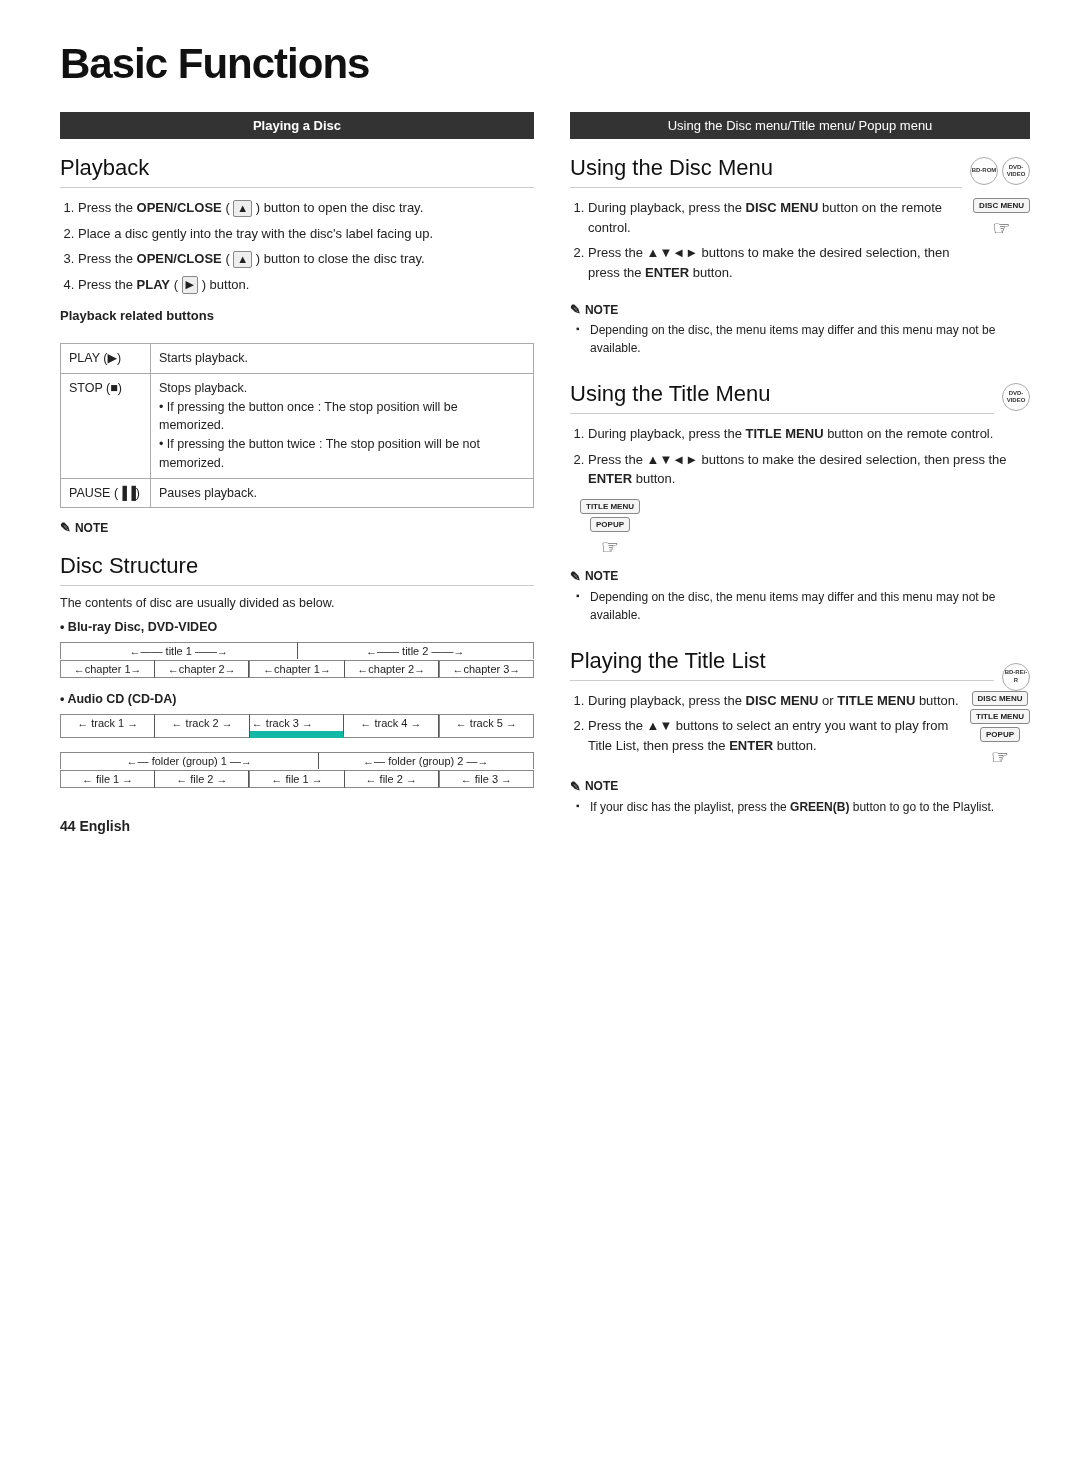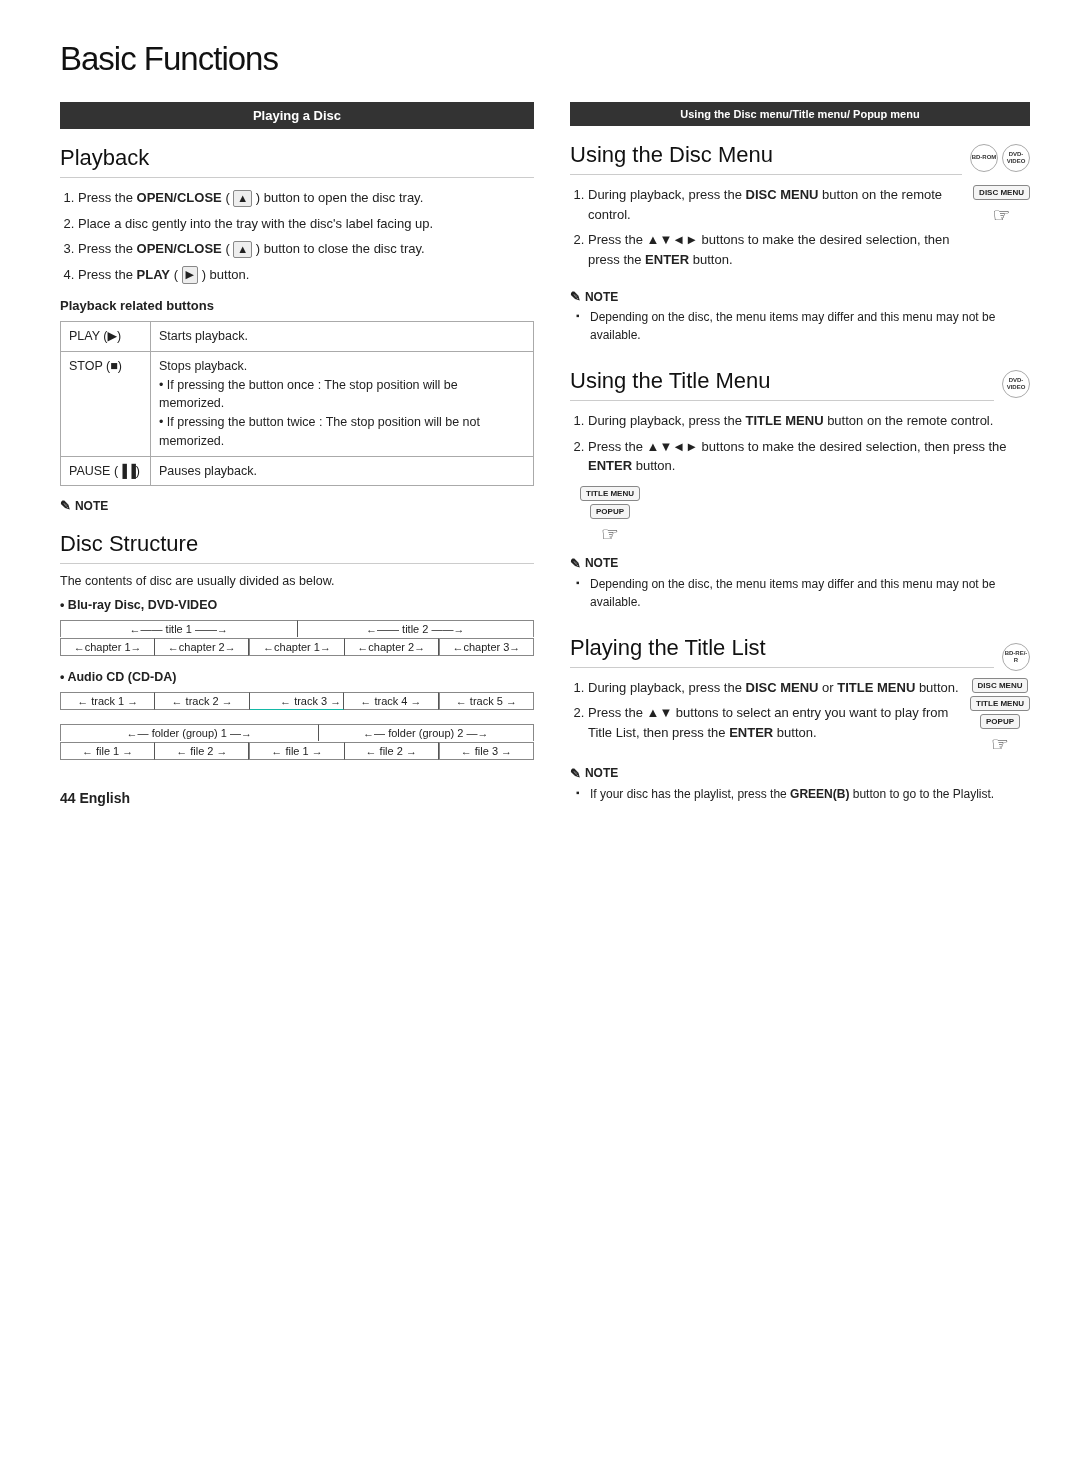--- a/index.html
+++ b/index.html
@@ -6,22 +6,22 @@
     body {
       background: #fff;
       font-family: Arial, sans-serif;
       font-size: 13px;
       color: #222;
       width: 1080px;
       min-height: 1477px;
       padding: 40px 50px 40px 60px;
     }
     .page-title {
-      font-size: 33px;
-      font-weight: 400;
+      font-size: 42px;
+      font-weight: 700;
       letter-spacing: -1px;
       margin-bottom: 24px;
       color: #111;
     }
     .two-col {
       display: flex;
       gap: 36px;
     }
     .left-col {
       flex: 1;
@@ -37,37 +37,37 @@
       text-align: center;
       font-weight: bold;
       font-size: 13px;
       padding: 6px 12px;
       margin-bottom: 16px;
     }
     .section-banner-right {
       background: #333;
       color: #fff;
       text-align: center;
-      font-weight: bold;
-      font-size: 11px;
+      font-weight: normal;
+      font-size: 13px;
       padding: 6px 12px;
       margin-bottom: 16px;
     }
     .section-title {
       font-size: 22px;
       font-weight: 400;
       margin-bottom: 10px;
       padding-bottom: 6px;
       border-bottom: 1px solid #ccc;
       color: #111;
     }
     .subsection-title {
       font-size: 13px;
       font-weight: bold;
-      margin-bottom: 8px;
+      margin-bottom: 20px;
       margin-top: 14px;
     }
     .steps ol {
       padding-left: 18px;
       margin-bottom: 10px;
     }
     .steps ol li {
       margin-bottom: 6px;
       line-height: 1.5;
       font-size: 13px;
@@ -260,21 +260,21 @@
           <div style="flex:1;text-align:center;border-top:1px solid #888;border-bottom:1px solid #888;border-right:1px solid #555;padding:2px;">←chapter 2→</div>
           <div style="flex:1;text-align:center;border:1px solid #888;padding:2px;">←chapter 3→</div>
         </div>
       </div>
 
       <div class="disc-bullet">Audio CD (CD-DA)</div>
       <div class="disc-diagram">
         <div style="display:flex;font-size:11px;">
           <div style="flex:1;text-align:center;border:1px solid #888;border-right:1px solid #555;padding:2px;">← track 1 →</div>
           <div style="flex:1;text-align:center;border-top:1px solid #888;border-bottom:1px solid #888;border-right:1px solid #555;padding:2px;">← track 2 →</div>
-          <div style="flex:1;text-align:right;border-top:1px solid #888;border-bottom:1px solid #14b8a6;border-right:1px solid #555;padding:2px;">← track 3 →</div>
+          <div style="flex:1;text-align:left;border-top:1px solid #888;border-bottom:7px solid #14b8a6;border-right:1px solid #555;padding:2px;">← track 3 →</div>
           <div style="flex:1;text-align:center;border-top:1px solid #888;border-bottom:1px solid #888;border-right:1px solid #555;padding:2px;">← track 4 →</div>
           <div style="flex:1;text-align:center;border:1px solid #888;padding:2px;">← track 5 →</div>
         </div>
       </div>
 
       <div class="disc-diagram">
         <div style="display:flex;font-size:11px;margin-bottom:1px;">
           <div style="flex:1.2;text-align:center;border-top:1px solid #888;border-left:1px solid #888;border-right:1px solid #555;padding:2px;">←— folder (group) 1 —→</div>
           <div style="flex:1;text-align:center;border-top:1px solid #888;border-right:1px solid #888;padding:2px;">←— folder (group) 2 —→</div>
         </div>
@@ -346,21 +346,21 @@
       </div>
       <div class="note-box">
         <div class="note-label">NOTE</div>
         <ul>
           <li>Depending on the disc, the menu items may differ and this menu may not be available.</li>
         </ul>
       </div>
     </div>
 
     <div class="right-section">
-      <div style="display:flex;align-items:center;justify-content:space-between;">
+      <div style="display:flex;align-items:flex-end;justify-content:space-between;">
         <h2 class="section-title" style="flex:1;">Playing the Title List</h2>
         <div style="margin-left:8px;margin-top:2px;">
           <div class="disc-icon" style="font-size:6px;">BD-RE/-R</div>
         </div>
       </div>
       <div style="display:flex;align-items:flex-start;">
         <div style="flex:1;">
           <ol style="padding-left:18px;margin-bottom:10px;">
             <li style="margin-bottom:6px;line-height:1.5;font-size:13px;">During playback, press the <b>DISC MENU</b> or <b>TITLE MENU</b> button.</li>
             <li style="margin-bottom:6px;line-height:1.5;font-size:13px;">Press the ▲▼ buttons to select an entry you want to play from Title List, then press the <b>ENTER</b> button.</li>

